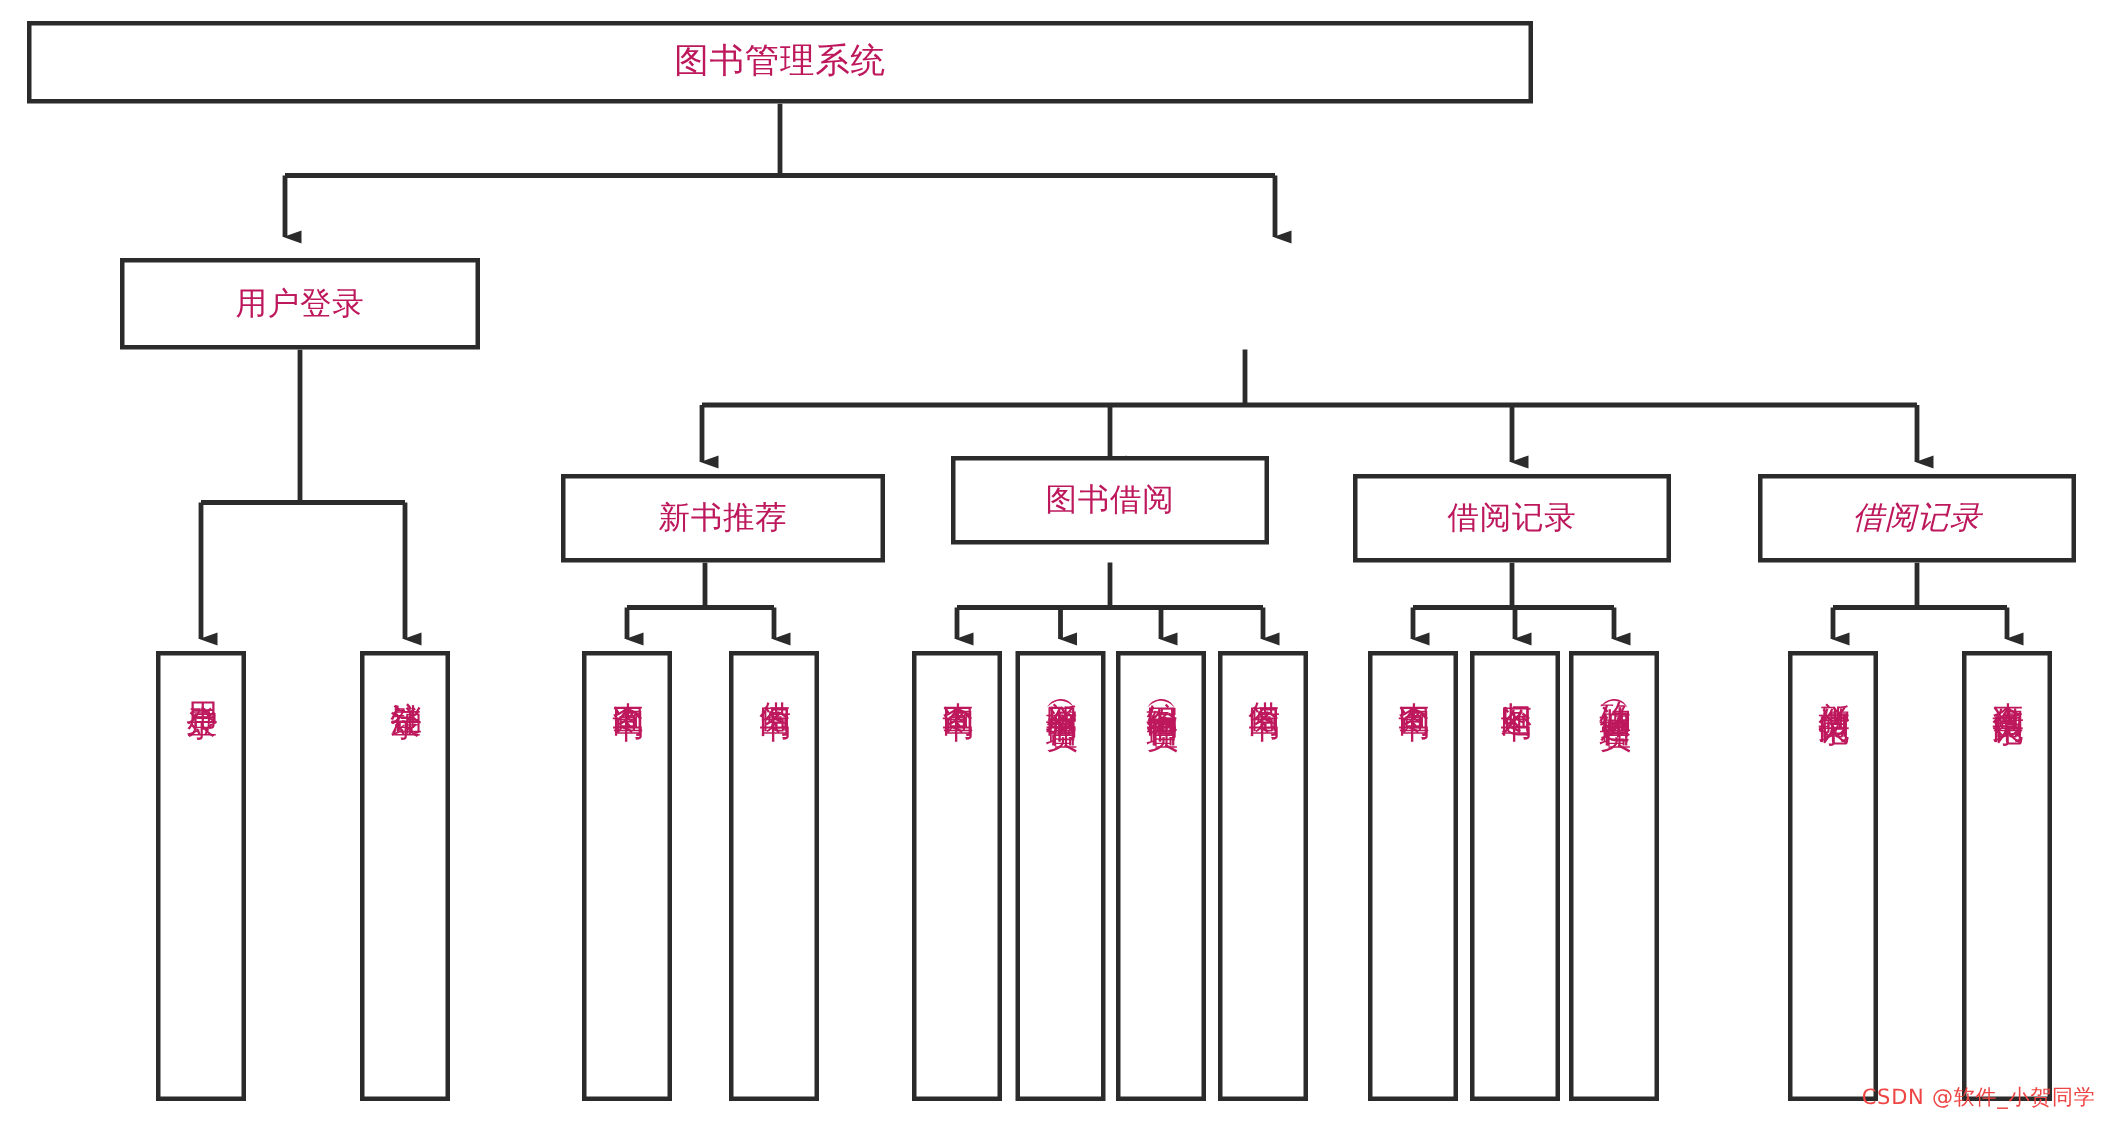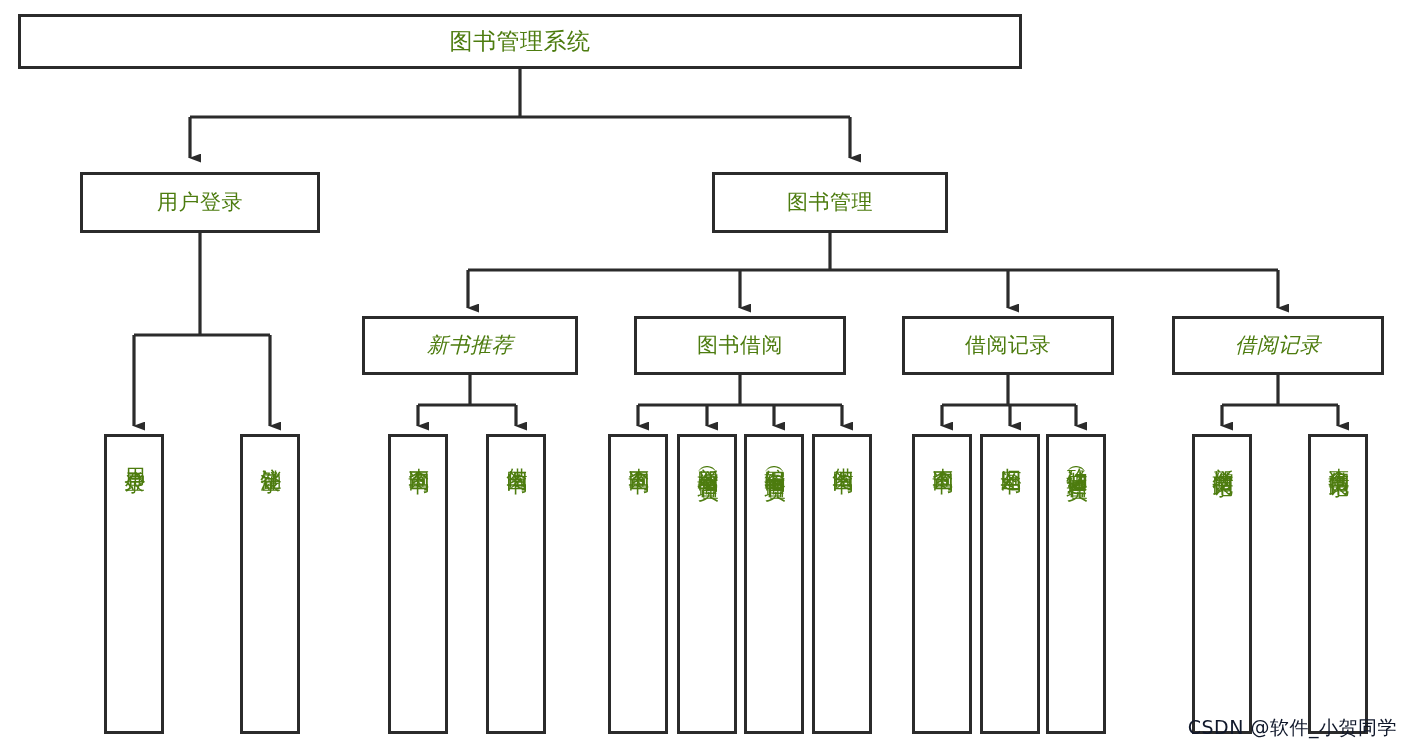--- a/index.html
+++ b/index.html
@@ -27,21 +27,21 @@
     display: block;
   }
   .node-box {
     position: absolute;
     box-sizing: border-box;
     border: 3px solid #2b2b2b;
     background: #ffffff;
     display: flex;
     align-items: center;
     justify-content: center;
-    color: #4d7c0f;
+    color: #be185d;
   }
   .node-label-h {
     font-size: 21px;
     line-height: 1.15;
     letter-spacing: 0.5px;
     white-space: nowrap;
   }
   .node-box.root .node-label-h {
     font-size: 23px;
   }
@@ -56,22 +56,22 @@
     font-size: 21px;
     line-height: 1.42;
     letter-spacing: 2px;
     white-space: nowrap;
     text-align: left;
   }
   #watermark {
     position: absolute;
     right: 8px;
     bottom: 6px;
-    font-size: 19px;
-    color: #0f172a;
+    font-size: 14px;
+    color: #ef4444;
     letter-spacing: 0.5px;
     white-space: nowrap;
     pointer-events: none;
   }
 </style>
 </head>
 <body>
 
 <div id="diagram-root">
 
@@ -126,29 +126,26 @@
   </svg>
 
   <div class="node-box root" style="left:18px; top:14px; width:1004px; height:55px;">
     <span class="node-label-h">图书管理系统</span>
   </div>
 
   <div class="node-box" style="left:80px; top:172px; width:240px; height:61px;">
     <span class="node-label-h">用户登录</span>
   </div>
 
-  <div class="node-box" style="left:712px; top:172px; width:236px; height:61px;">
-    <span class="node-label-h">图书管理</span>
-  </div>
-
-  <div class="node-box" style="left:362px; top:316px; width:216px; height:59px;font-style:italic;">
+
+  <div class="node-box" style="left:374px; top:316px; width:216px; height:59px;">
     <span class="node-label-h">新书推荐</span>
   </div>
 
-  <div class="node-box" style="left:634px; top:316px; width:212px; height:59px;">
+  <div class="node-box" style="left:634px; top:304px; width:212px; height:59px;">
     <span class="node-label-h">图书借阅</span>
   </div>
 
   <div class="node-box" style="left:902px; top:316px; width:212px; height:59px;">
     <span class="node-label-h">借阅记录</span>
   </div>
 
   <div class="node-box" style="left:1172px; top:316px; width:212px; height:59px;font-style:italic;">
     <span class="node-label-h">借阅记录</span>
   </div>

